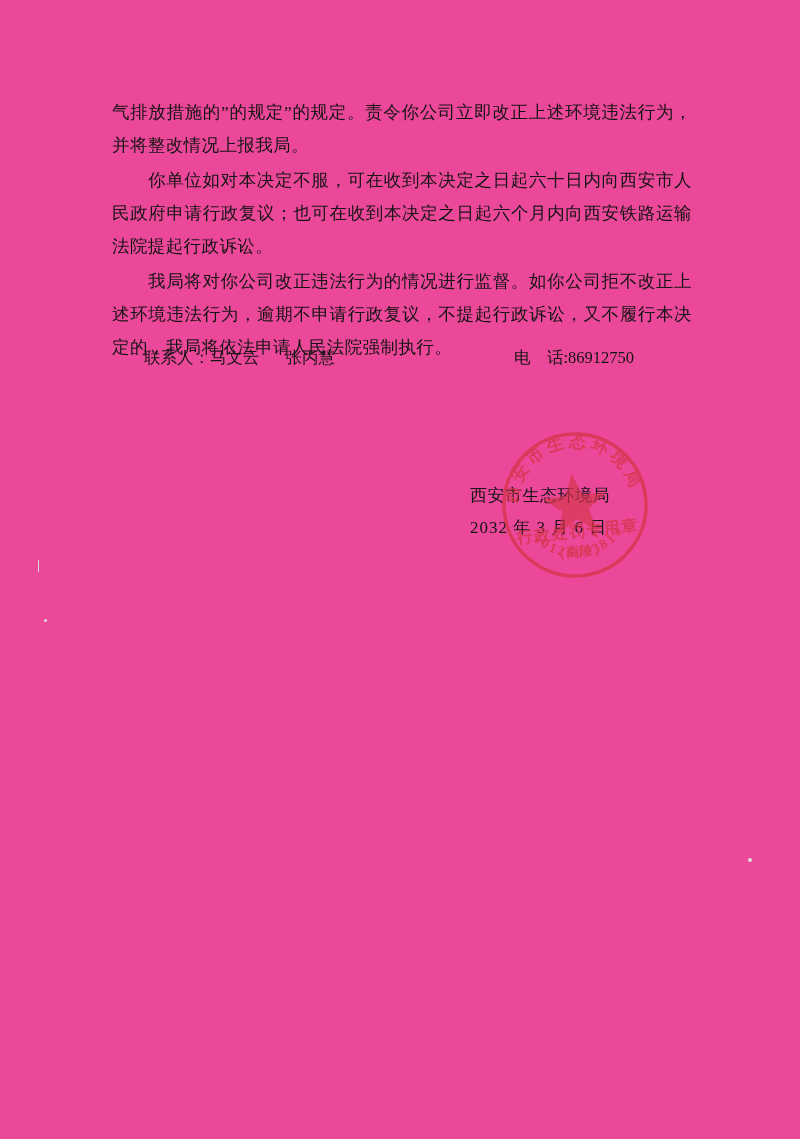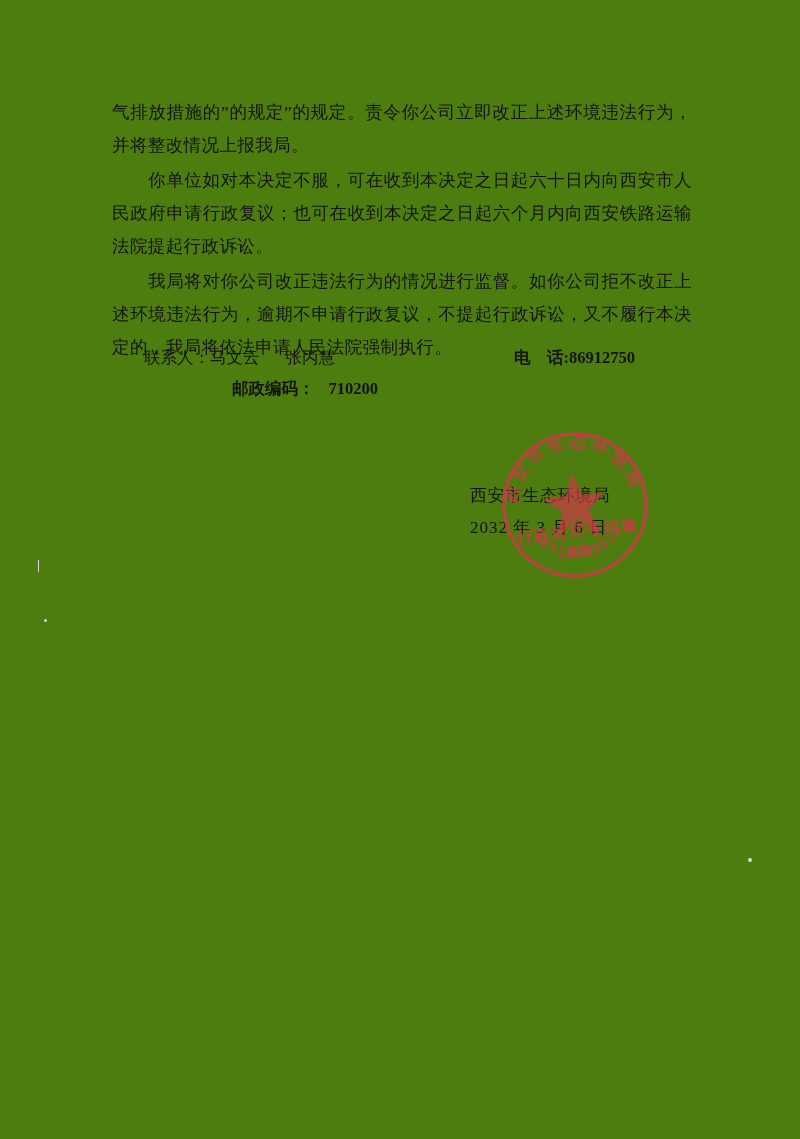--- a/index.html
+++ b/index.html
@@ -11,21 +11,21 @@
     width: 800px;
     height: 1139px;
     position: relative;
     font-family: "Liberation Serif", "DejaVu Serif", serif;
     color: #1a1a1a;
     overflow: hidden;
   }
   .page {
     position: absolute;
     inset: 0;
-    background: #4d7c0f;
+    background: #ec4899;
   }
   .doc-body {
     position: absolute;
     left: 112px;
     top: 96px;
     width: 580px;
   }
   .para {
     font-size: 17.5px;
     line-height: 33px;
@@ -57,21 +57,20 @@
     white-space: nowrap;
   }
   .contact-left .gap {
     display: inline-block;
     width: 26px;
   }
   .contact-right {
     flex: 1;
     padding-left: 120px;
     white-space: nowrap;
-    font-weight: bold;
   }
   .contact-right .sp {
     display: inline-block;
     width: 14px;
   }
   .signature {
     position: absolute;
     left: 470px;
     top: 480px;
     width: 230px;
@@ -127,23 +126,20 @@
   <div class="contact-block">
     <div class="contact-row">
       <div class="contact-left">
         <span>联系人：</span><span>马文云</span><span class="gap"></span><span>张丙慧</span>
       </div>
       <div class="contact-right">
         <span>电　话:</span><span>86912750</span>
       </div>
     </div>
     <div class="contact-row">
-      <div class="contact-right">
-        <span>邮政编码：</span><span class="sp"></span><span>710200</span>
-      </div>
     </div>
   </div>
 
   <div class="signature">
     <div>西安市生态环境局</div>
     <div class="date">2032 年 3 月 6 日</div>
   </div>
 
   <div class="seal">
     <svg width="160" height="160" viewBox="0 0 160 160" xmlns="http://www.w3.org/2000/svg">

